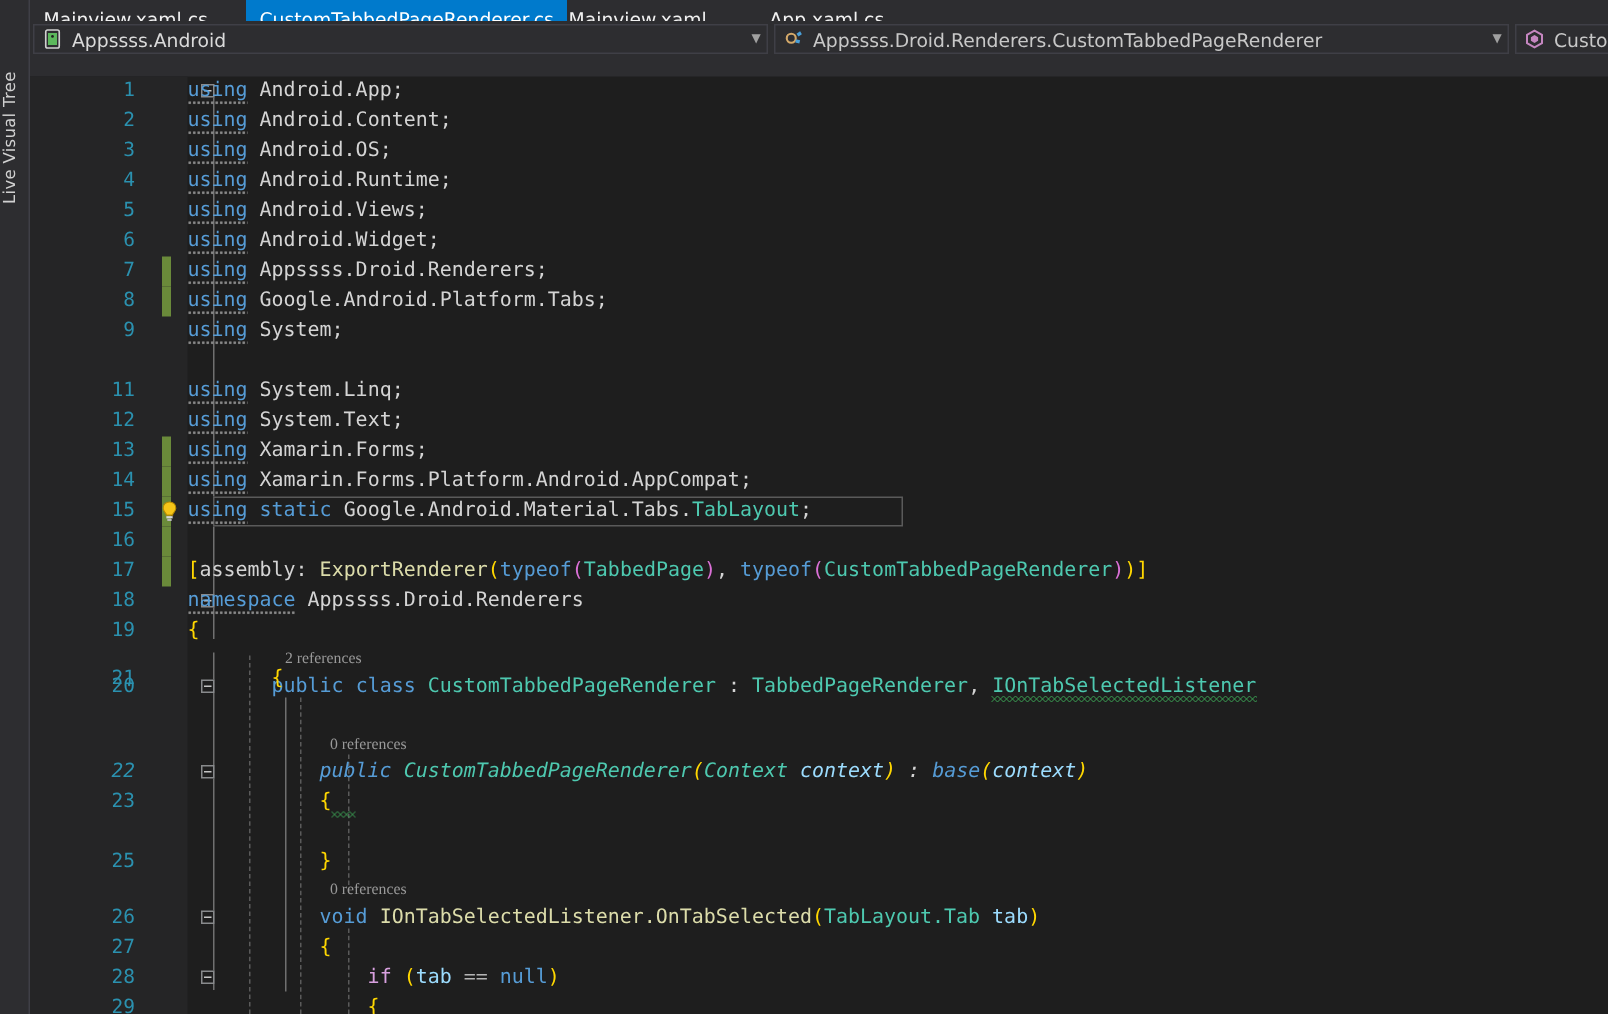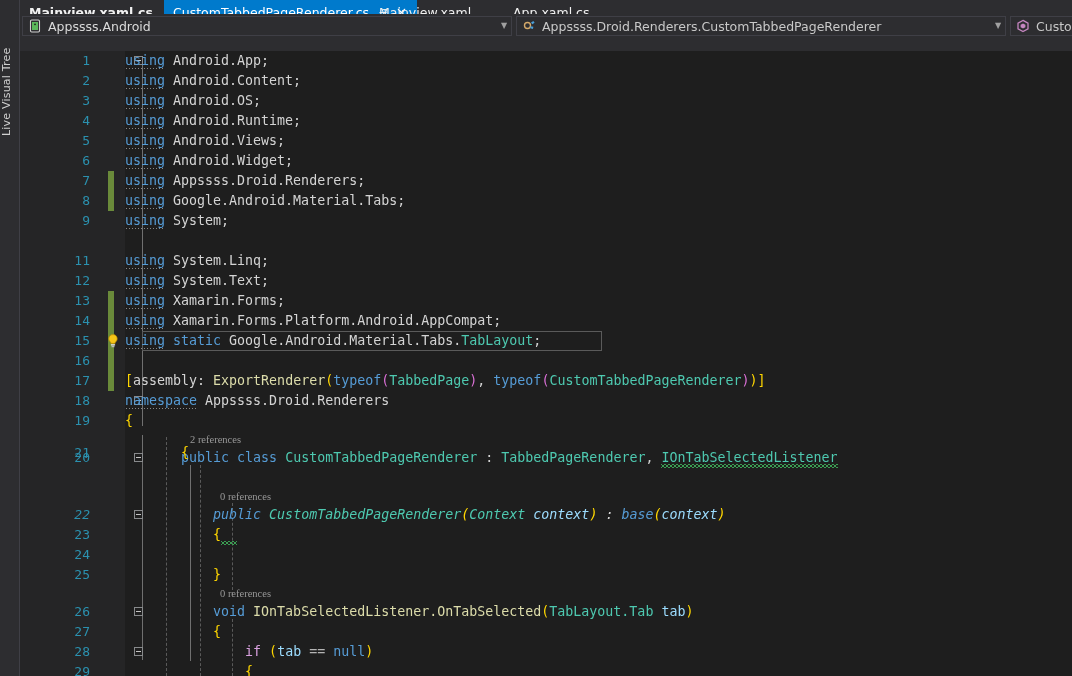--- a/index.html
+++ b/index.html
@@ -32,21 +32,21 @@
     background: #2d2d30;
   }
   .tab {
     position: absolute; top: 0; height: 25px;
     display: flex; align-items: center;
     font-size: 12.5px; color: #f1f1f1;
     padding: 0 9px; white-space: nowrap; cursor: default;
   }
   .tab.inactive { color: #f1f1f1; background: transparent; }
   .tab.active {
-    background: #007acc; color: #ffffff;
+    background: #007acc; color: #ffffff; flex-direction: column;
   }
   .tab .tlabel { line-height: 25px; }
   .tab-icons { display: flex; align-items: center; margin-left: 8px; gap: 5px; }
   .pin-ic, .close-ic { width: 13px; height: 13px; display:block; }
 
   
   .tabstrip-underline {
     position: absolute; left: 20px; top: 25px; width: 1052px; height: 2px;
     background: #007acc;
   }
@@ -167,21 +167,21 @@
 <body>
 
 <div id="app">
 
   <div class="left-dock">
     <div class="left-dock-label">Live Visual Tree</div>
   </div>
 
   <div class="tabbar">
 
-    <div class="tab inactive" style="left:0px;font-weight:bold;">
+    <div class="tab inactive" style="left:0px;">
       <span class="tlabel">Mainview.xaml.cs</span>
     </div>
 
     <div class="tab active" style="left:144px;">
       <span class="tlabel">CustomTabbedPageRenderer.cs</span>
       <span class="tab-icons">
         <svg class="pin-ic" viewBox="0 0 16 16">
           <g fill="none" stroke="#ffffff" stroke-width="1.2">
             <path d="M3 8.2 h9"></path>
               <path d="M10 4.5 v7.4"></path>
@@ -284,21 +284,21 @@
 
       <div class="row" style="top:120px;">
         <span class="lineno">7</span>
         <span class="changebar"></span>
         <span class="codetext"><span class="kw sq-dot">using</span><span class="ns"> Appssss.Droid.Renderers;</span></span>
       </div>
 
       <div class="row" style="top:140px;">
         <span class="lineno">8</span>
         <span class="changebar"></span>
-        <span class="codetext"><span class="kw sq-dot">using</span><span class="ns"> Google.Android.Material.Tabs;</span></span>
+        <span class="codetext"><span class="kw sq-dot">using</span><span class="ns"> Google.Android.Platform.Tabs;</span></span>
       </div>
 
       <div class="row" style="top:160px;">
         <span class="lineno">9</span>
         <span class="codetext"><span class="kw sq-dot">using</span><span class="ns"> System;</span></span>
       </div>
 
 
       <div class="row" style="top:200px;">
         <span class="lineno">11</span>
@@ -380,24 +380,20 @@
         <span class="lineno">22</span>
         <div class="fold" style="left:114px;"></div>
         <span class="codetext" style="left:129px;"><span class="ns">        </span><span class="kw">public</span><span class="ns"> </span><span class="typ">CustomTabbedPageRenderer</span><span class="br0">(</span><span class="typ">Context</span><span class="ns"> </span><span class="prm">context</span><span class="br0">)</span><span class="ns"> : </span><span class="kw">base</span><span class="br0">(</span><span class="prm">context</span><span class="br0">)</span></span>
       </div>
 
       <div class="row" style="top:474px;">
         <span class="lineno">23</span>
         <span class="codetext" style="left:129px;"><span class="br0">        {</span><span class="sq-green">&nbsp;&nbsp;</span></span>
       </div>
 
-      <div class="row" style="top:494px;">
-        <span class="lineno">24</span>
-        <span class="codetext"></span>
-      </div>
 
       <div class="row" style="top:514px;">
         <span class="lineno">25</span>
         <span class="codetext" style="left:129px;"><span class="br0">        }</span></span>
       </div>
 
       <div class="row codelens" style="top:534px;">
         <span class="cl-text" style="left:200px;">0 references</span>
       </div>
 

